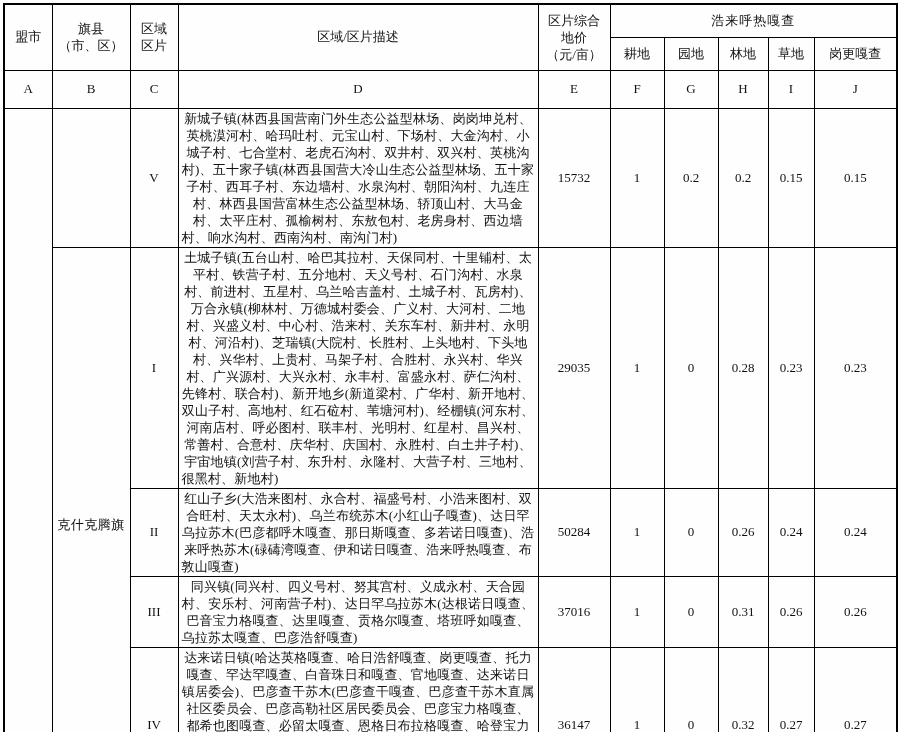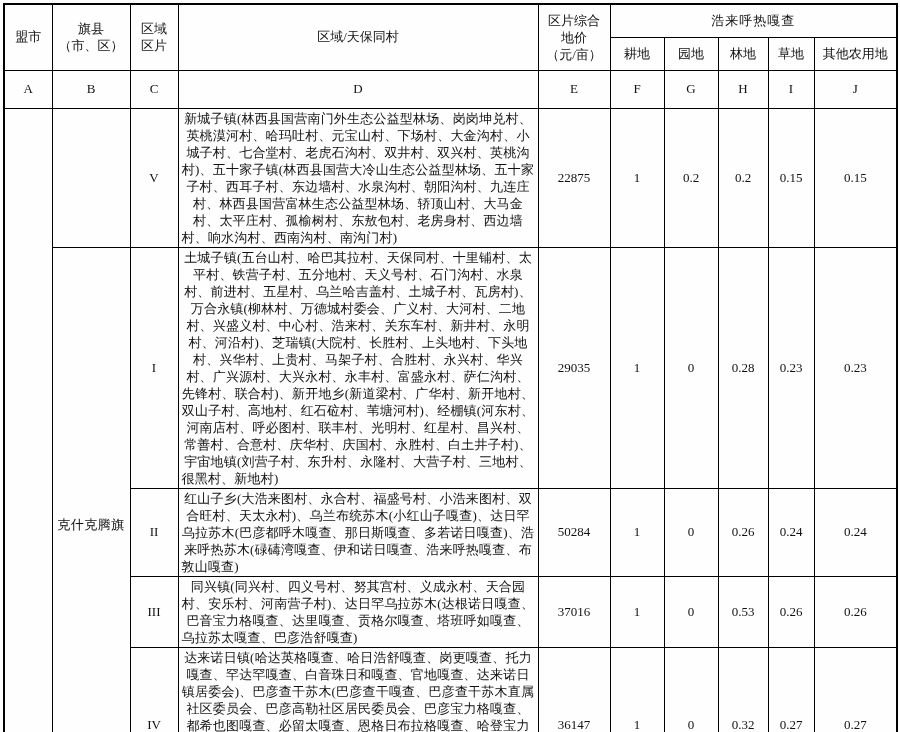--- a/index.html
+++ b/index.html
@@ -73,56 +73,56 @@
         <tr style="height:33px">
       <th rowspan="2">盟市</th>
       <th rowspan="2">
         <span class="hdr-line">旗县</span>
         <span class="hdr-line">（市、区）</span>
       </th>
       <th rowspan="2">
         <span class="hdr-line">区域</span>
         <span class="hdr-line">区片</span>
       </th>
-      <th rowspan="2">区域/天保同村</th>
+      <th rowspan="2">区域/区片描述</th>
       <th rowspan="2">
         <span class="hdr-line">区片综合</span>
         <span class="hdr-line">地价</span>
         <span class="hdr-line">（元/亩）</span>
       </th>
       <th colspan="5" class="group-head">浩来呼热嘎查</th>
     </tr>
 
     <tr style="height:33px">
       <th>耕地</th>
       <th>园地</th>
       <th>林地</th>
       <th>草地</th>
-      <th>其他农用地</th>
+      <th>岗更嘎查</th>
     </tr>
 
     <tr class="letters" style="height:38px">
       <td>A</td>
       <td>B</td>
       <td>C</td>
       <td>D</td>
       <td>E</td>
       <td>F</td>
       <td>G</td>
       <td>H</td>
       <td>I</td>
       <td>J</td>
     </tr>
 
     <tr style="height:117px">
       <td rowspan="6"></td>
       <td class="county"></td>
       <td class="zone">V</td>
       <td class="desc">新城子镇(林西县国营南门外生态公益型林场、岗岗坤兑村、英桃漠河村、哈玛吐村、元宝山村、下场村、大金沟村、小城子村、七合堂村、老虎石沟村、双井村、双兴村、英桃沟村)、五十家子镇(林西县国营大冷山生态公益型林场、五十家子村、西耳子村、东边墙村、水泉沟村、朝阳沟村、九连庄村、林西县国营富林生态公益型林场、轿顶山村、大马金村、太平庄村、孤榆树村、东敖包村、老房身村、西边墙村、响水沟村、西南沟村、南沟门村)</td>
-      <td class="num">22875</td>
+      <td class="num">15732</td>
       <td class="num">1</td>
       <td class="num">0.2</td>
       <td class="num">0.2</td>
       <td class="num">0.15</td>
       <td class="num">0.15</td>
     </tr>
 
     <tr style="height:200px">
       <td class="county" rowspan="4">克什克腾旗</td>
       <td class="zone">I</td>
@@ -145,21 +145,21 @@
       <td class="num">0.24</td>
       <td class="num">0.24</td>
     </tr>
 
     <tr style="height:66px">
       <td class="zone">III</td>
       <td class="desc">同兴镇(同兴村、四义号村、努其宫村、义成永村、天合园村、安乐村、河南营子村)、达日罕乌拉苏木(达根诺日嘎查、巴音宝力格嘎查、达里嘎查、贡格尔嘎查、塔班呼如嘎查、乌拉苏太嘎查、巴彦浩舒嘎查)</td>
       <td class="num">37016</td>
       <td class="num">1</td>
       <td class="num">0</td>
-      <td class="num">0.53</td>
+      <td class="num">0.31</td>
       <td class="num">0.26</td>
       <td class="num">0.26</td>
     </tr>
 
     <tr style="height:133px">
       <td class="zone">IV</td>
       <td class="desc">达来诺日镇(哈达英格嘎查、哈日浩舒嘎查、岗更嘎查、托力嘎查、罕达罕嘎查、白音珠日和嘎查、官地嘎查、达来诺日镇居委会)、巴彦查干苏木(巴彦查干嘎查、巴彦查干苏木直属社区委员会、巴彦高勒社区居民委员会、巴彦宝力格嘎查、都希也图嘎查、必留太嘎查、恩格日布拉格嘎查、哈登宝力格嘎查、吉日嘎查、乌宝力格嘎查、乌套海嘎查、呼和锡勒嘎查、巴彦乌拉嘎查、朱日和嘎查、巴彦高勒嘎查)、乌兰布统苏木(元宝山嘎查、浩斯敖包嘎查、葫芦诺日嘎查、黄芩塔拉嘎查、孤山嘎查)</td>
       <td class="num">36147</td>
       <td class="num">1</td>
       <td class="num">0</td>

